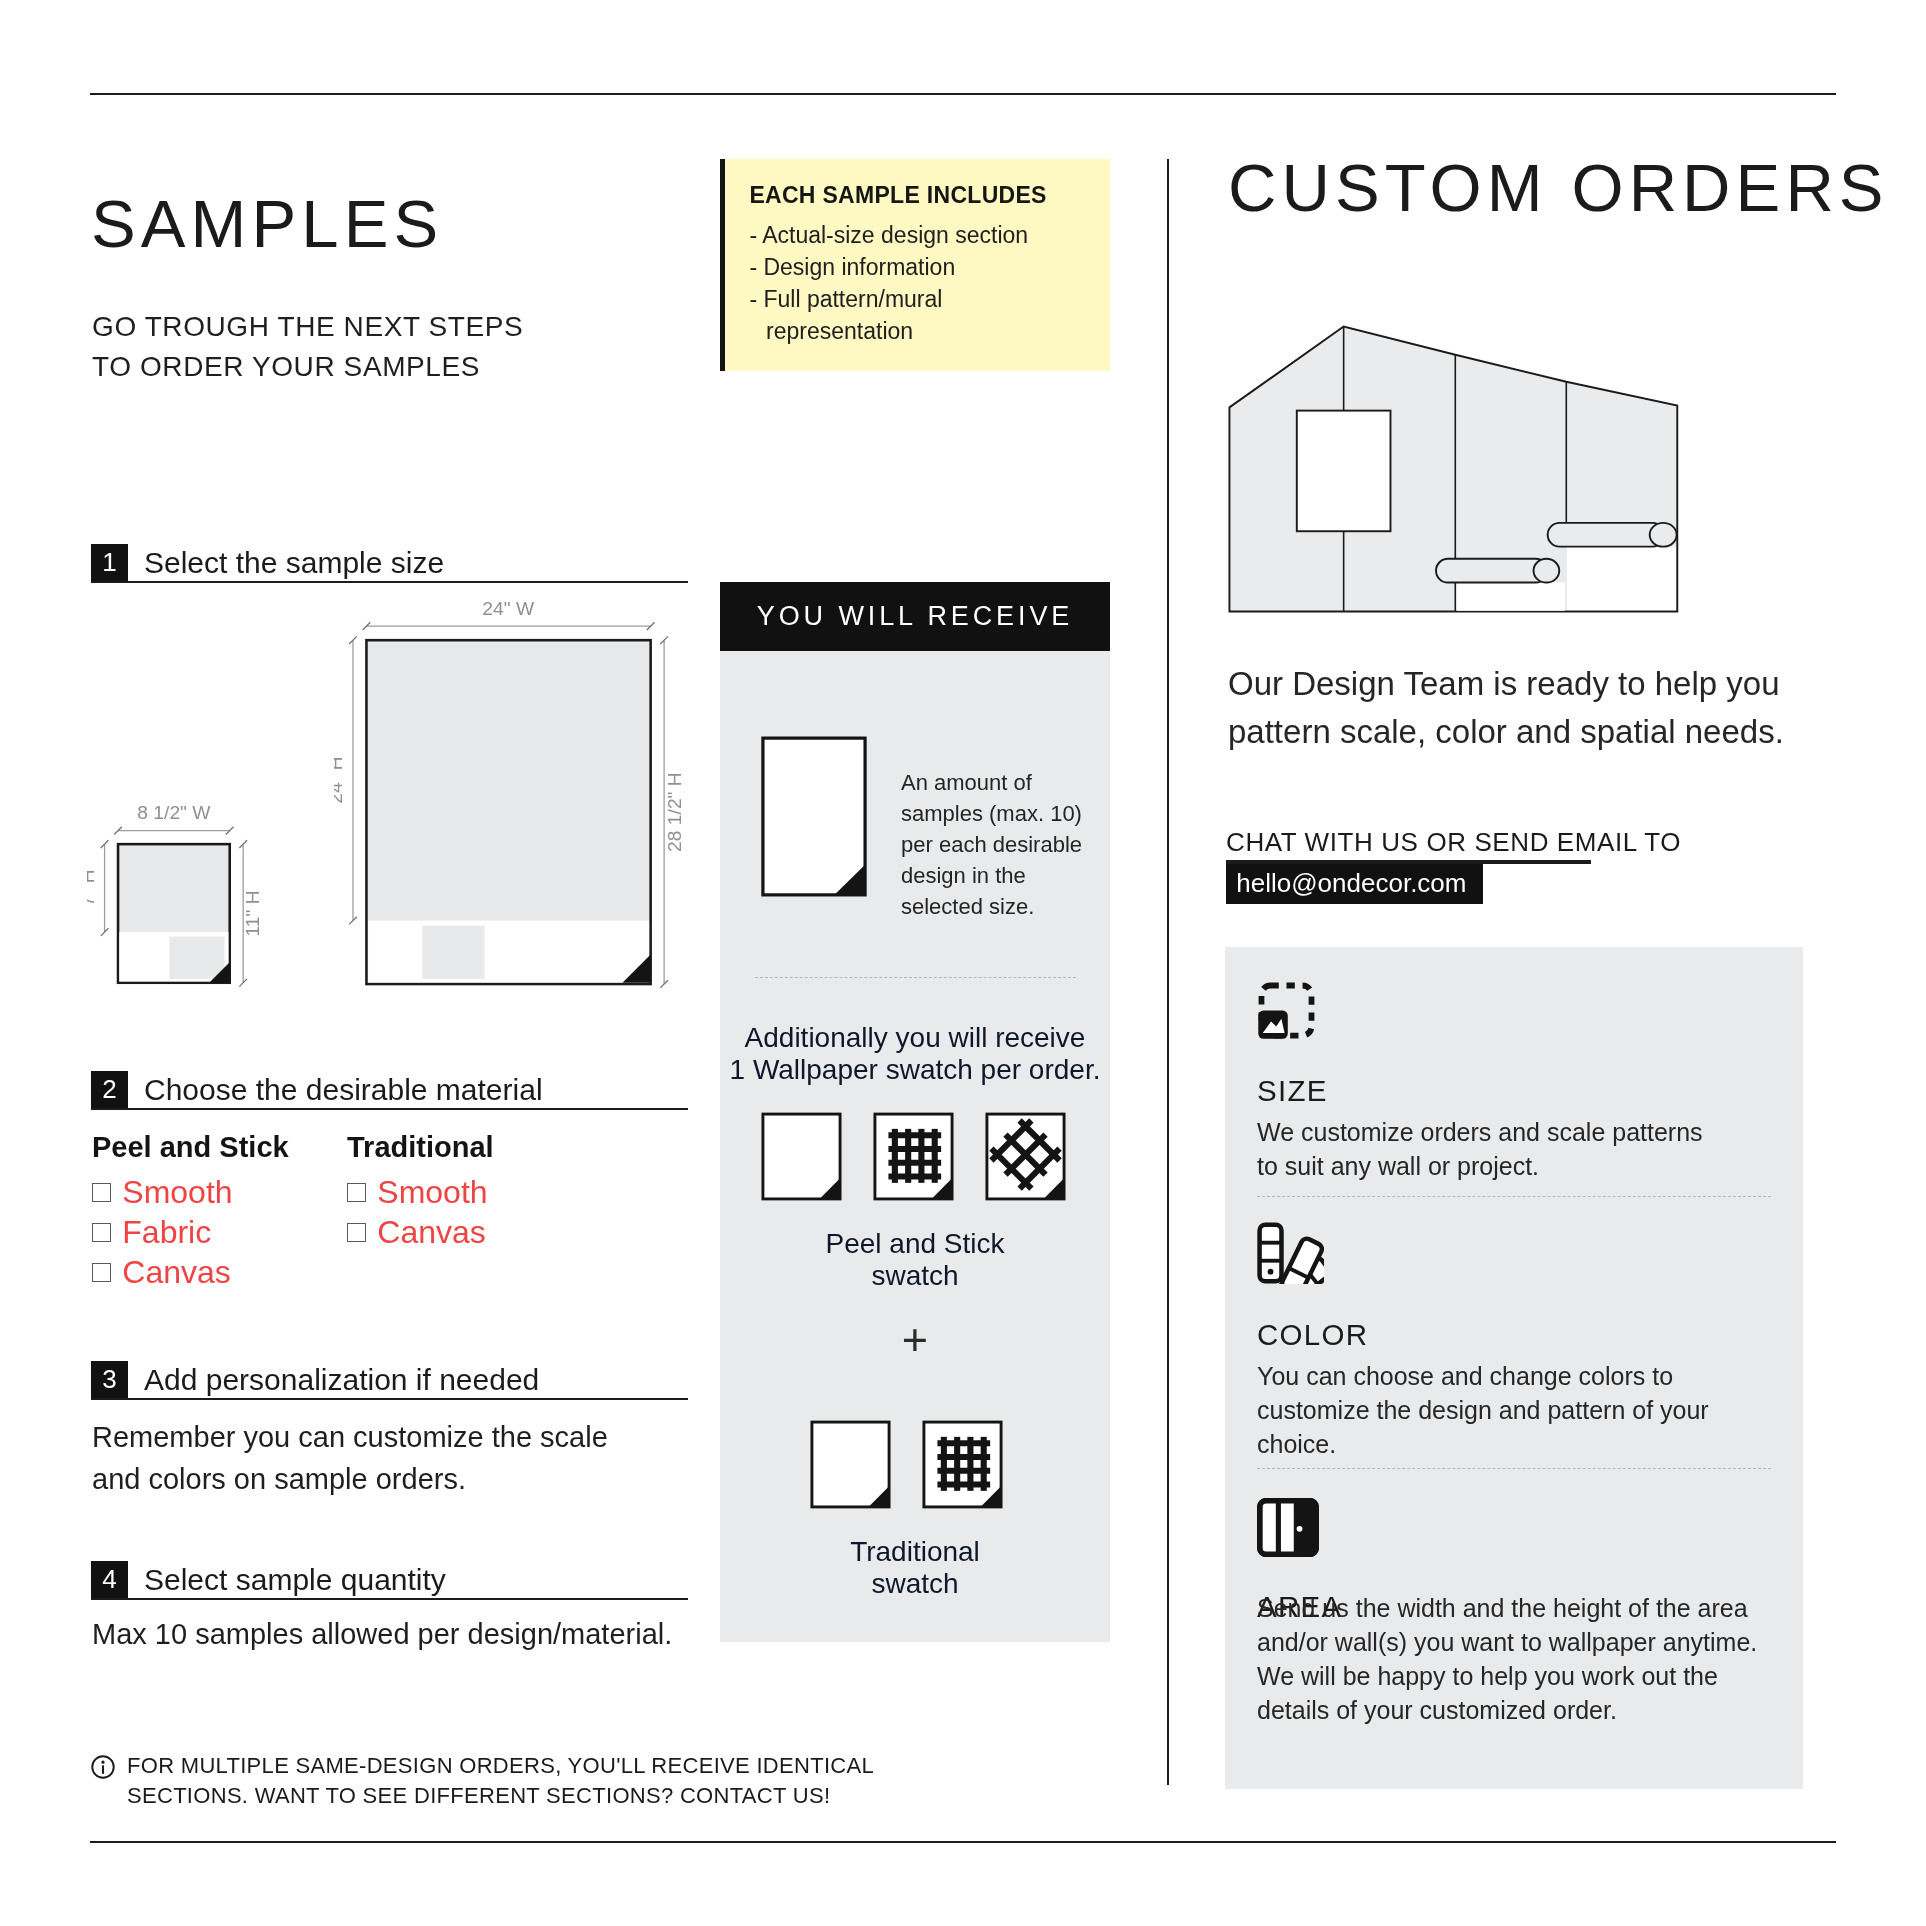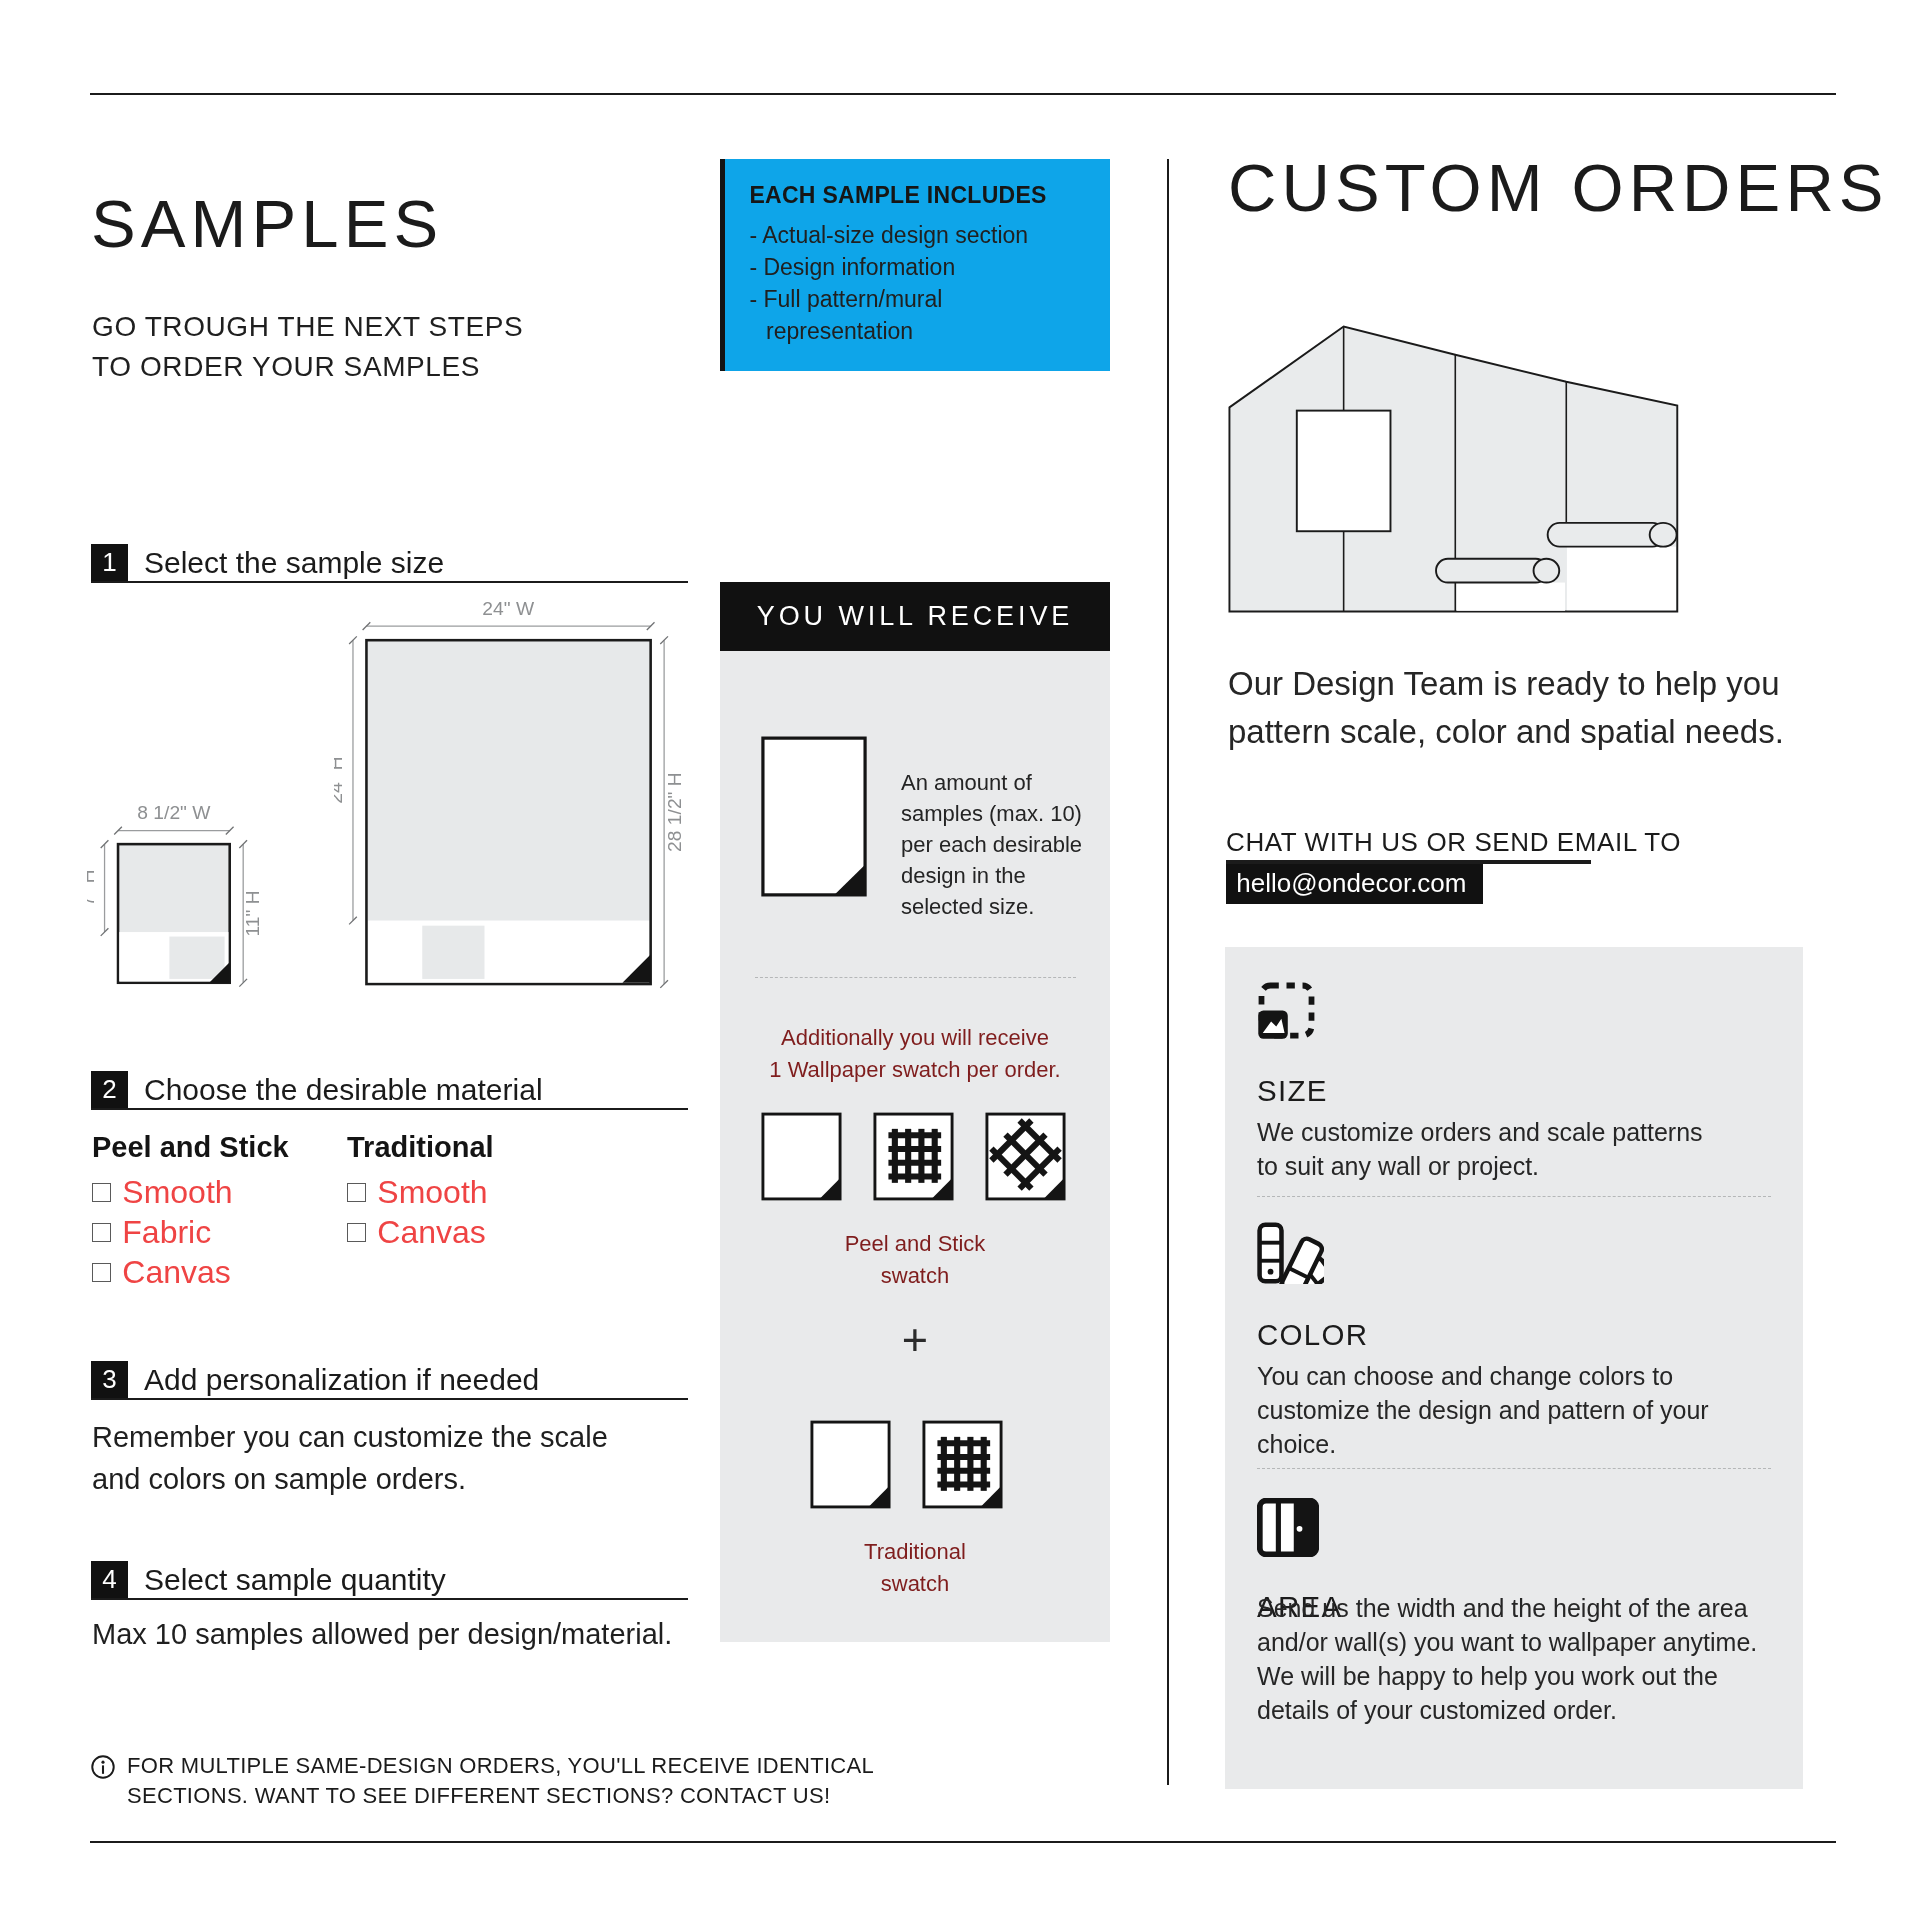--- a/index.html
+++ b/index.html
@@ -5,38 +5,38 @@
   html,body{margin:0;padding:0;background:#fff;}
   .page{position:relative;width:1926px;height:1926px;background:#ffffff;
         font-family:"Liberation Sans", sans-serif;color:#1f1f1f;overflow:hidden;}
   .abs{position:absolute;}
   .rule{background:#1b1b1b;}
   .line{white-space:nowrap;}
   
   .big-title{font-size:67px;letter-spacing:5.1px;color:#1b1b1b;white-space:nowrap;}
   .intro{font-size:28px;line-height:40px;letter-spacing:0.6px;color:#1f1f1f;}
   
-  .inc-box{background:#0ea5e9;border-left:5.8px solid #141414;box-sizing:border-box;padding:23px 24.4px;}
+  .inc-box{background:#fef9c3;border-left:5.8px solid #141414;box-sizing:border-box;padding:23px 24.4px;}
   .inc-box h3{margin:0 0 10.3px 0;font-size:23px;font-weight:bold;letter-spacing:0.3px;color:#161616;}
   .inc-item{font-size:23px;line-height:32px;padding-left:16.7px;text-indent:-16.7px;color:#202020;}
   
   .step-num{position:absolute;width:37px;height:37px;background:#111;color:#fff;
             font-size:26px;text-align:center;line-height:37px;}
   .step-title{position:absolute;left:53px;top:0;font-size:30px;line-height:37px;white-space:nowrap;color:#1b1b1b;}
   .step-rule{position:absolute;left:0;top:37px;height:1.9px;background:#1b1b1b;}
   
   .mat-head{font-size:29px;font-weight:bold;white-space:nowrap;color:#141414;}
   .mat-row{font-size:32px;line-height:40px;white-space:nowrap;color:#ef4444;}
   .cb{display:inline-block;width:16.7px;height:16.7px;border:1.6px solid #5a5a5a;margin-right:11.6px;vertical-align:1.3px;background:#fff;}
   .note{font-size:29px;line-height:42px;color:#1f1f1f;}
   
   .recv-head{background:#111;color:#fff;text-align:center;font-size:27px;letter-spacing:3.9px;line-height:69px;white-space:nowrap;}
   .recv-body{background:#e9eaeb;}
   .recv-text{font-size:22px;line-height:31px;color:#242424;}
-  .recv-center{text-align:center;font-size:22px;line-height:32px;color:#7f1d1d;}
+  .recv-center{text-align:center;font-size:28px;line-height:32px;color:#0f172a;}
   .plus{font-size:45px;color:#2b2b2b;text-align:center;line-height:45px;}
   .dashed{border-top:1.3px dashed #b5b7b8;height:0;}
   
   .cust-intro{font-size:33px;line-height:48px;color:#262626;}
   .chat-label{font-size:26px;letter-spacing:0.6px;color:#1b1b1b;white-space:nowrap;}
   .email-chip{background:#111;color:#fff;font-size:26px;line-height:39px;padding:0 16.7px 1.3px 10.3px;display:inline-block;white-space:nowrap;}
   .feat-panel{background:#e9eaeb;}
   .feat-head{font-size:29.5px;letter-spacing:1.3px;color:#1b1b1b;white-space:nowrap;}
   .feat-text{font-size:25px;line-height:34px;color:#262626;}
   

